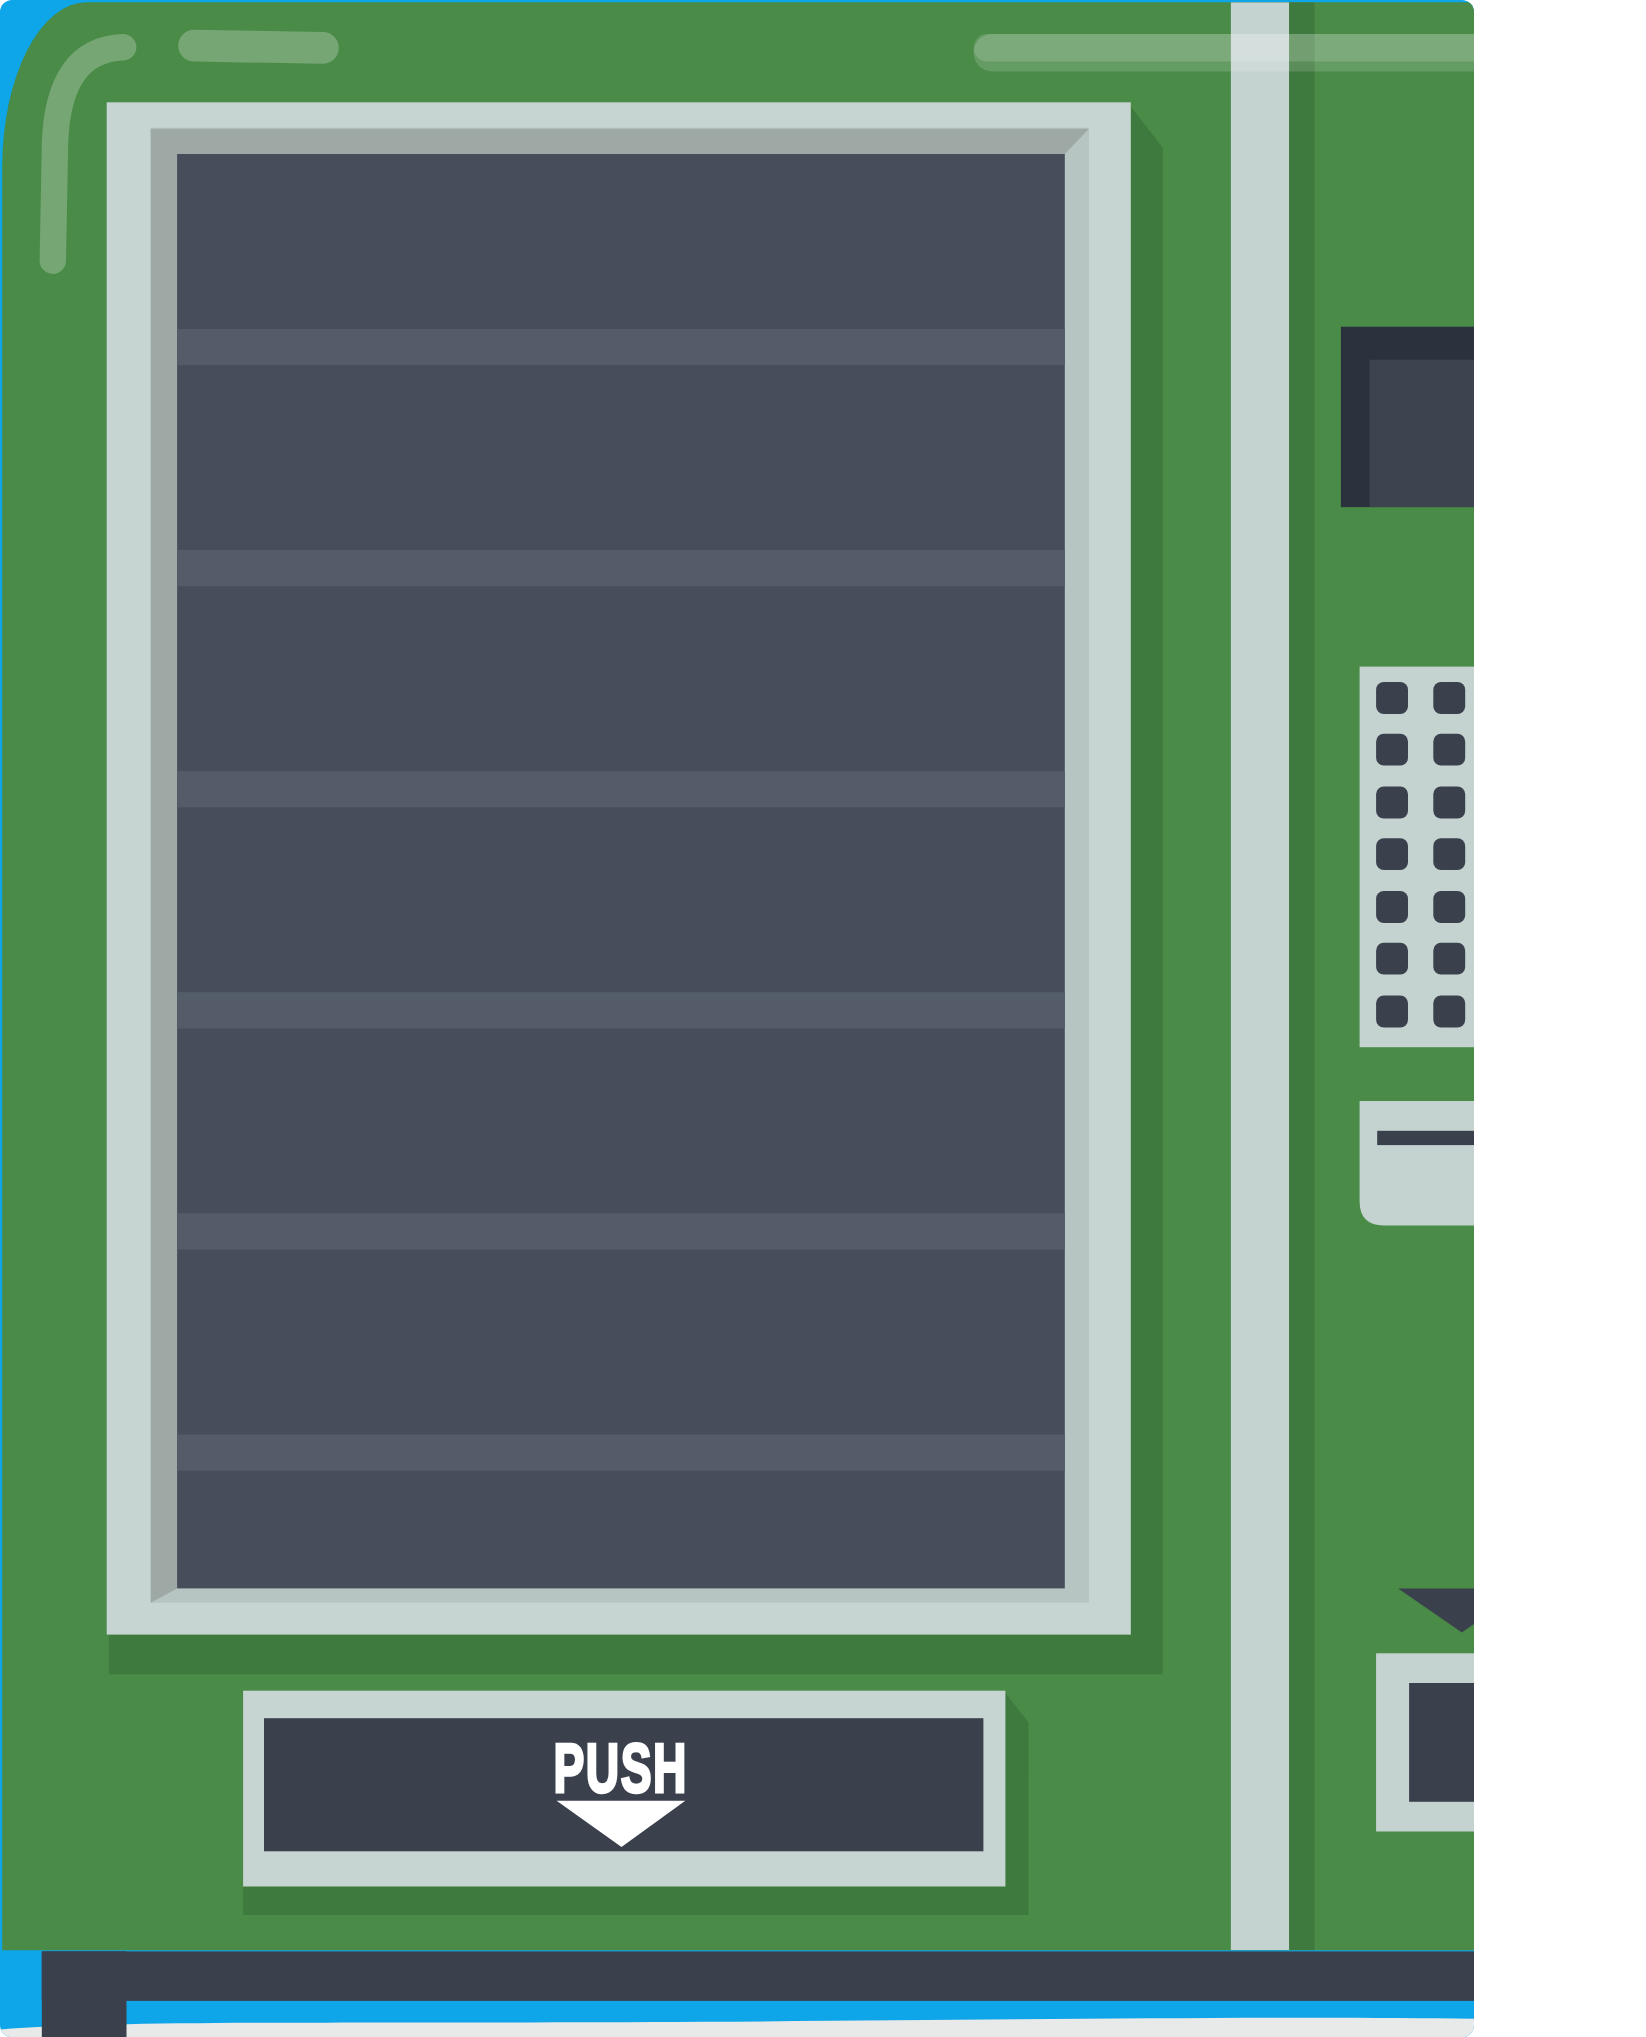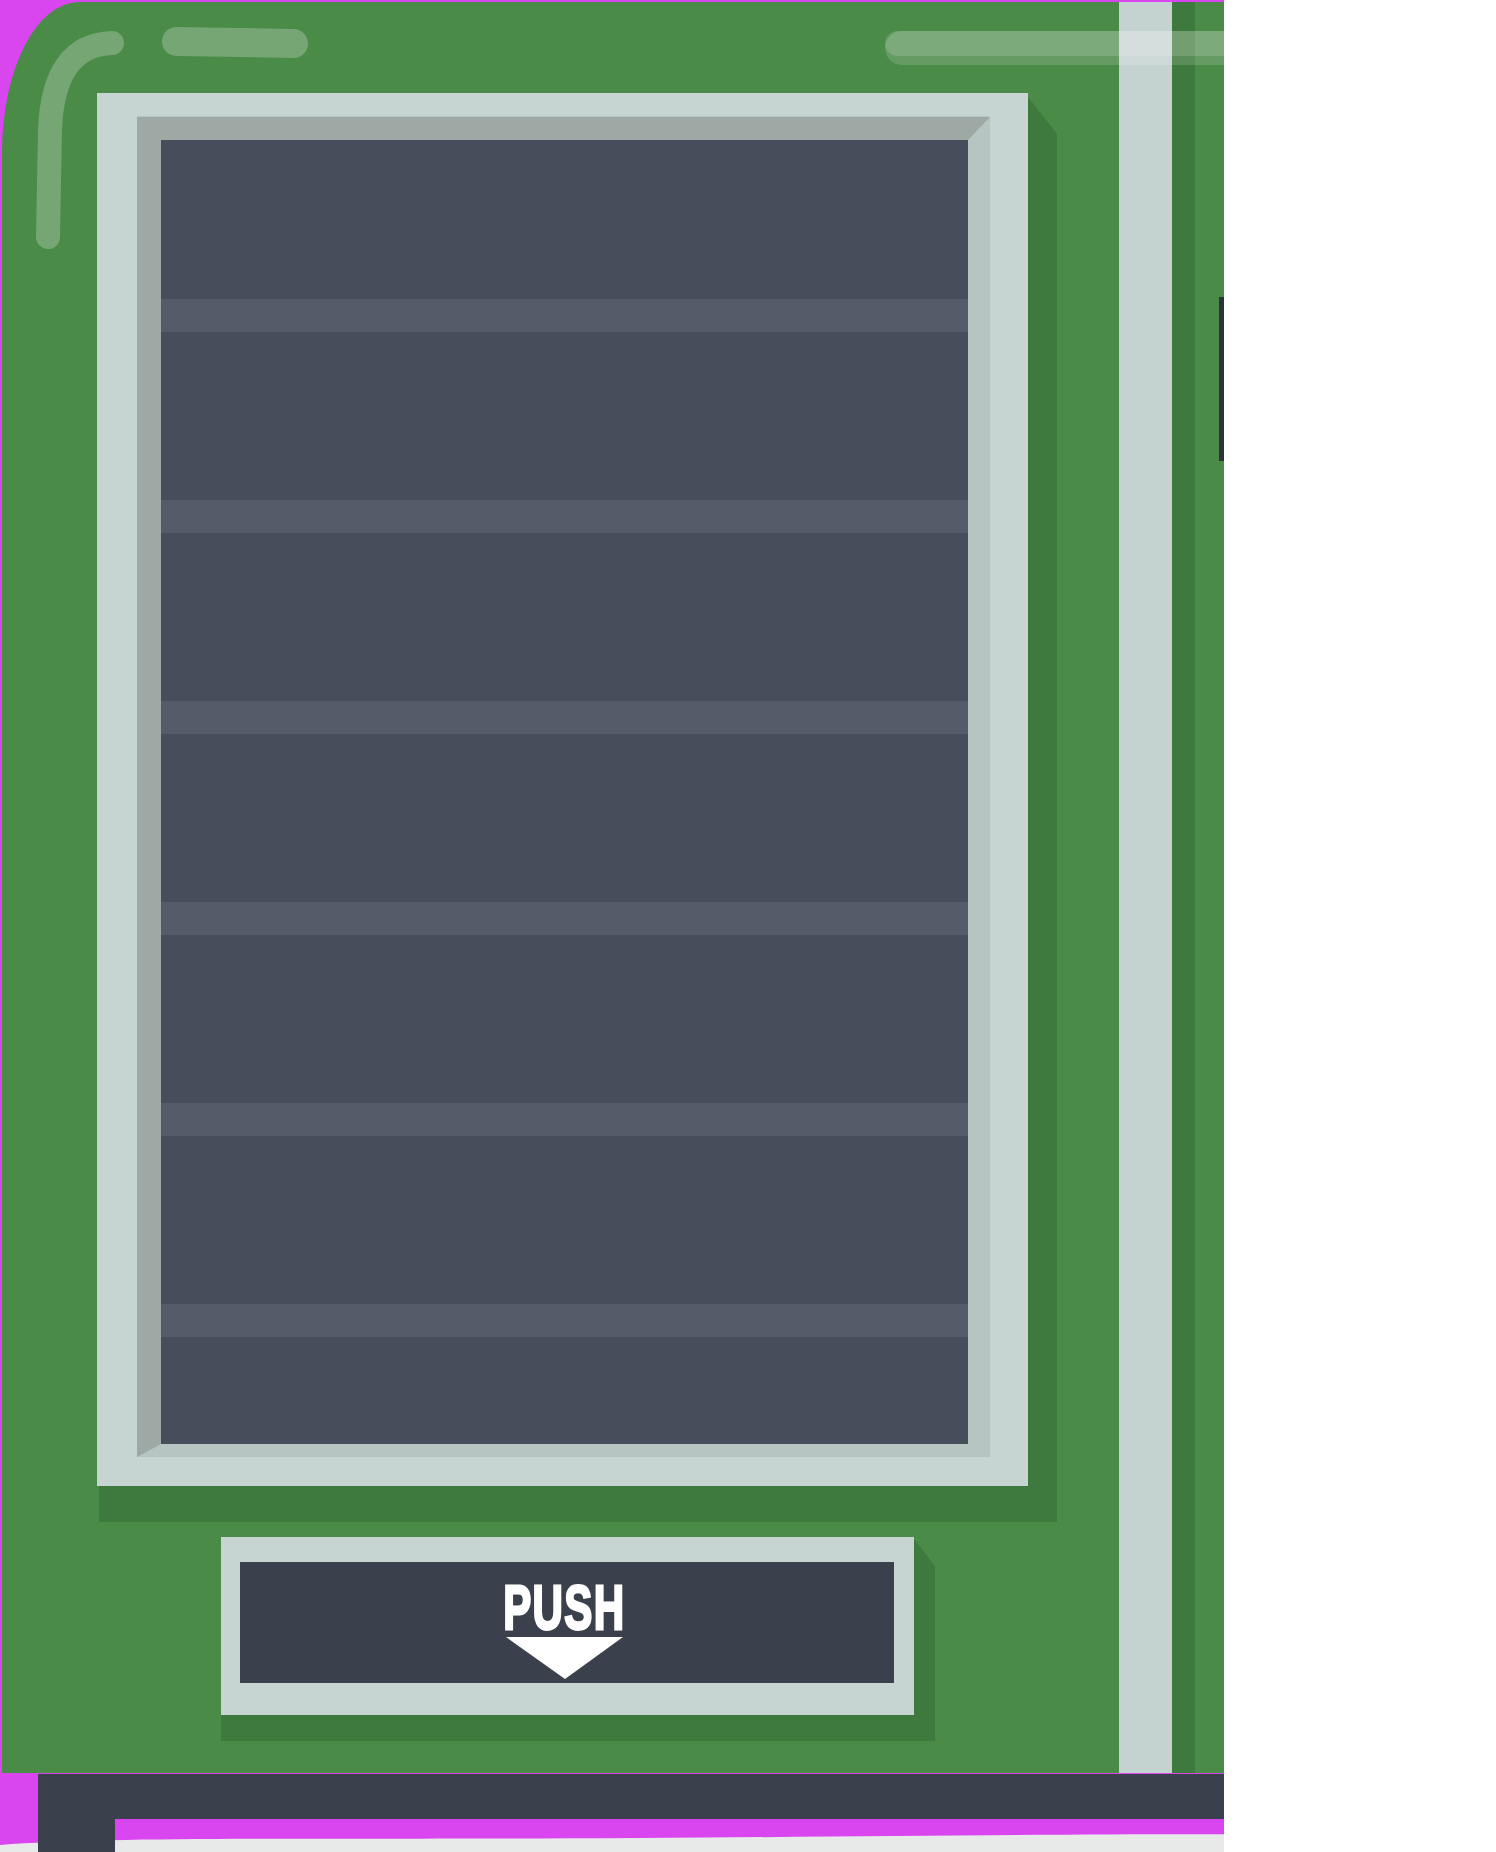--- a/index.html
+++ b/index.html
@@ -1,16 +1,16 @@
 <!DOCTYPE html>
 <html><head>
 <meta charset="utf-8">
 <style>
   html,body{margin:0;padding:0;background:#ffffff;}
-  .stage{position:relative;width:1224px;height:1852px;overflow:hidden;background:#d946ef;}
+  .stage{position:relative;width:1340px;height:1852px;overflow:hidden;background:#0ea5e9;border-radius:11px;}
   svg{position:absolute;left:0;top:0;display:block;}
   text{font-family:"Liberation Sans", sans-serif;}
 </style>
 </head>
 <body>
 <div class="stage">
 <svg width="1496" height="1852" viewBox="0 0 1496 1852">
   <defs>
     <clipPath id="bodyclip">
       <path d="M2,152 A77,150 0 0 1 79,2 L1456,2 A40,150 0 0 1 1496,152 L1496,1773 L2,1773 Z"></path>

